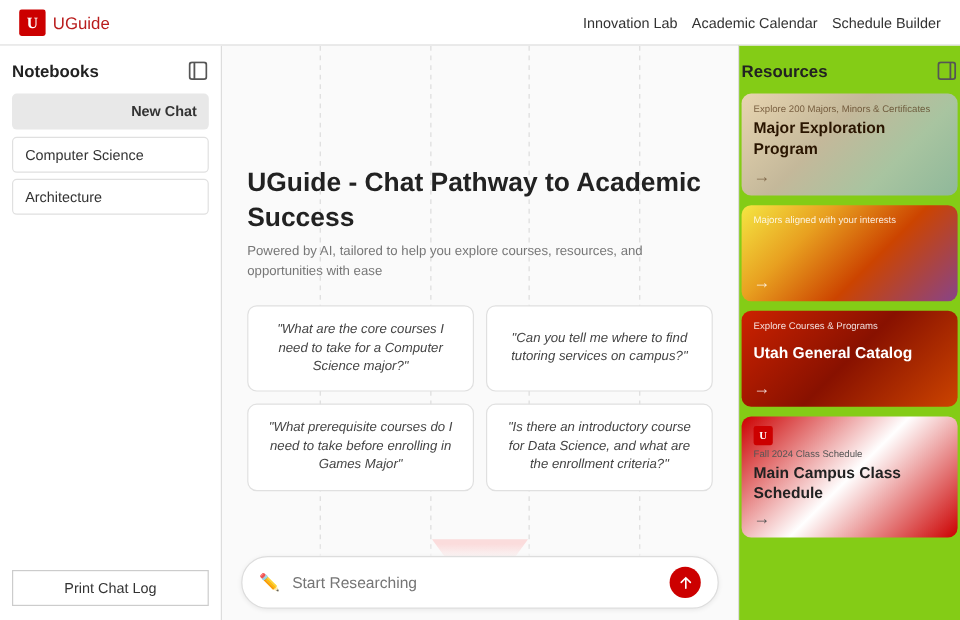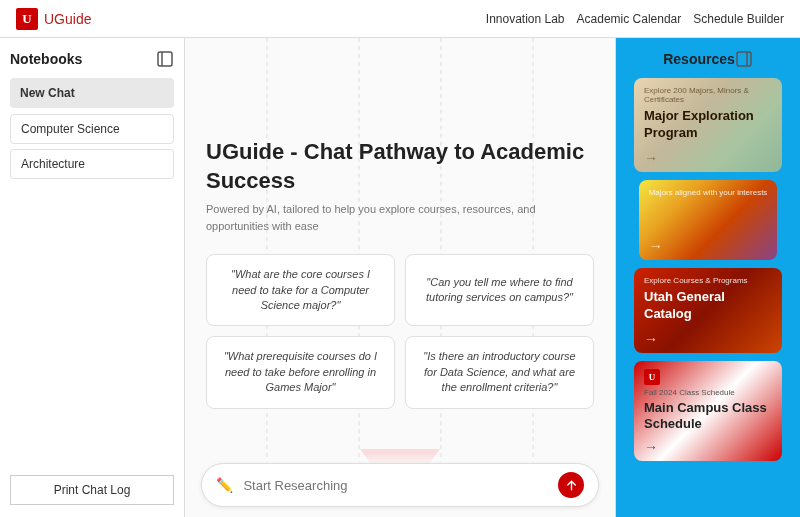--- a/index.html
+++ b/index.html
@@ -27,21 +27,21 @@
     .sidebar {
       width: 185px; background: #fff; border-right: 1px solid #ddd;
       display: flex; flex-direction: column; padding: 12px 10px; flex-shrink: 0;
     }
     .sidebar-header { display: flex; align-items: center; justify-content: space-between; margin-bottom: 10px; }
     .sidebar-title { font-size: 14px; font-weight: bold; color: #222; }
     .sidebar-icon { width: 18px; height: 18px; display: flex; align-items: center; justify-content: center; cursor: pointer; }
     .sidebar-icon svg { width: 16px; height: 16px; }
     .sidebar-btn {
       background: #e8e8e8; border: none; border-radius: 4px; padding: 8px 10px;
-      font-size: 12px; color: #333; cursor: pointer; text-align: left; margin-bottom: 6px;
+      font-size: 12px; color: #333; cursor: pointer; text-align: right; margin-bottom: 6px;
       font-weight: 600; width: 100%;
     }
     .sidebar-item-btn {
       background: #fff; border: 1px solid #e0e0e0; border-radius: 4px; padding: 7px 10px;
       font-size: 12px; color: #333; cursor: pointer; text-align: left; margin-bottom: 5px; width: 100%;
     }
     .sidebar-footer { margin-top: auto; }
     .print-btn {
       background: #fff; border: 1px solid #ccc; border-radius: 0; padding: 7px 10px;
       font-size: 12px; color: #333; cursor: pointer; width: 100%; text-align: center;
@@ -107,22 +107,22 @@
     }
     .input-send-btn {
       width: 26px; height: 26px; background: #cc0000; border-radius: 50%;
       display: flex; align-items: center; justify-content: center; cursor: pointer;
       border: none;
     }
     .input-send-btn svg { width: 13px; height: 13px; fill: #fff; }
 
     
     .resources-panel {
-      width: 185px; background: #0ea5e9; border-left: 1px solid #ddd;
-      display: flex; flex-direction: column; padding: 12px 18px; flex-shrink: 0; overflow-y: auto; align-items: center;
+      width: 185px; background: #84cc16; border-left: 1px solid #ddd;
+      display: flex; flex-direction: column; padding: 12px 2px; flex-shrink: 0; overflow-y: auto;
     }
     .resources-header { display: flex; align-items: center; justify-content: space-between; margin-bottom: 10px; }
     .resources-title { font-size: 14px; font-weight: bold; color: #222; }
 
     .resource-card {
       border-radius: 8px; overflow: hidden; margin-bottom: 8px; cursor: pointer;
       position: relative; min-height: 80px;
     }
 
     

